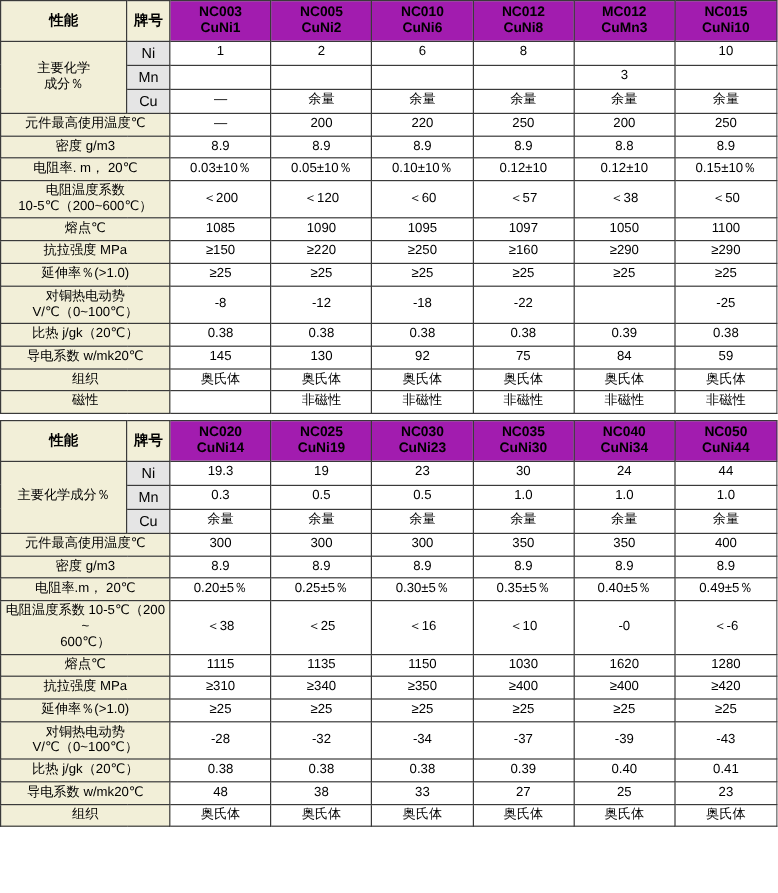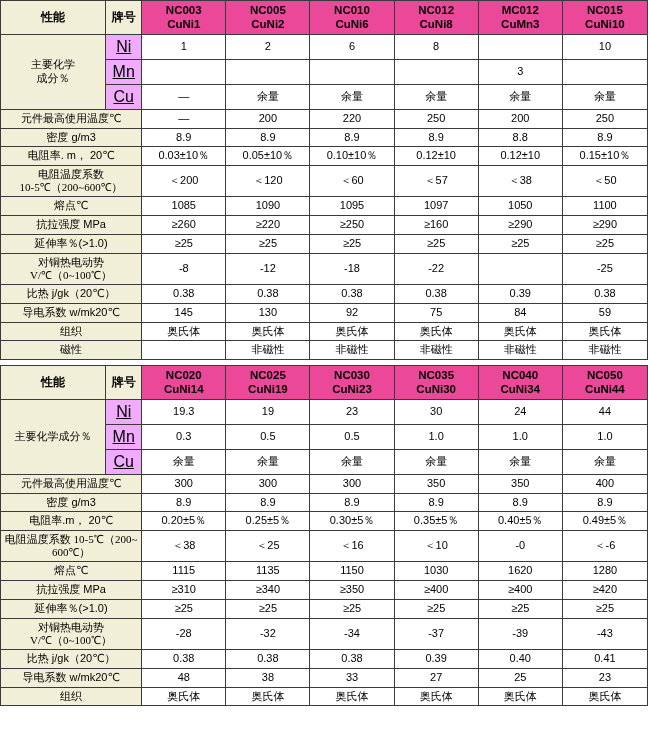--- a/index.html
+++ b/index.html
@@ -30,33 +30,32 @@
     font-weight:bold;
     font-size:12px;
   }
   td.lbl{
     background:#f2efd8;
     font-size:11px;
     padding:2px 3px;
     margin-left:12px;
   }
   td.sub{
-    background:#f0abfc;
-    font-size:16px;
+    background:#e5e5e5;
+    font-size:12px;
     width:34px;
-    text-decoration:underline;
   }
   td.grade{
-    background:#ec4899;
+    background:#a21caf;
     font-size:11.5px;
     font-weight:bold;
   }
   td.val{font-size:11px;}
   .spacer{height:5px;background:#ffffff;}
-  .two-line{line-height:1.2;font-family:Liberation Serif, serif;}
+  .two-line{line-height:1.2;}
 </style>
 </head>
 <body>
 
 <div class="sheet">
   <table>
     <colgroup>
       <col style="width:105px">
         <col style="width:36px">
       <col style="width:84px">
@@ -165,21 +164,21 @@
           <td class="lbl" colspan="2">熔点℃</td>
         <td class="val">1085</td>
         <td class="val">1090</td>
         <td class="val">1095</td>
         <td class="val">1097</td>
         <td class="val">1050</td>
         <td class="val">1100</td>
       </tr>
       <tr>
           <td class="lbl" colspan="2">抗拉强度 MPa</td>
-        <td class="val">≥260</td>
+        <td class="val">≥150</td>
         <td class="val">≥220</td>
         <td class="val">≥250</td>
         <td class="val">≥160</td>
         <td class="val">≥290</td>
         <td class="val">≥290</td>
       </tr>
       <tr>
           <td class="lbl" colspan="2">延伸率％(&gt;1.0)</td>
         <td class="val">≥25</td>
         <td class="val">≥25</td>

